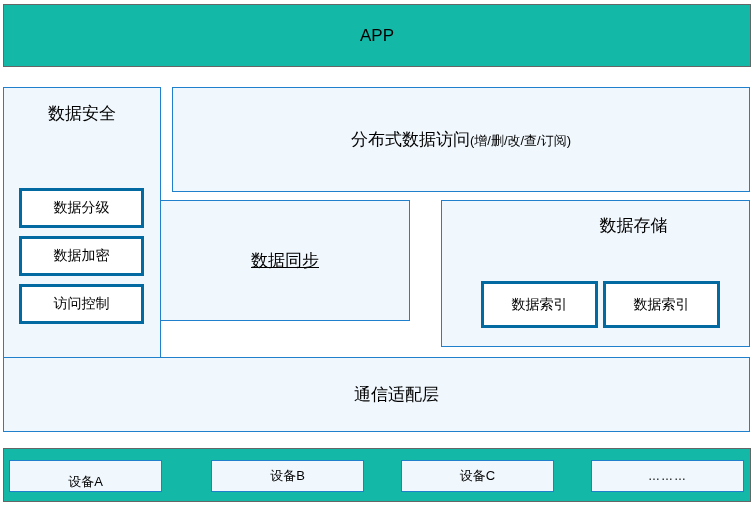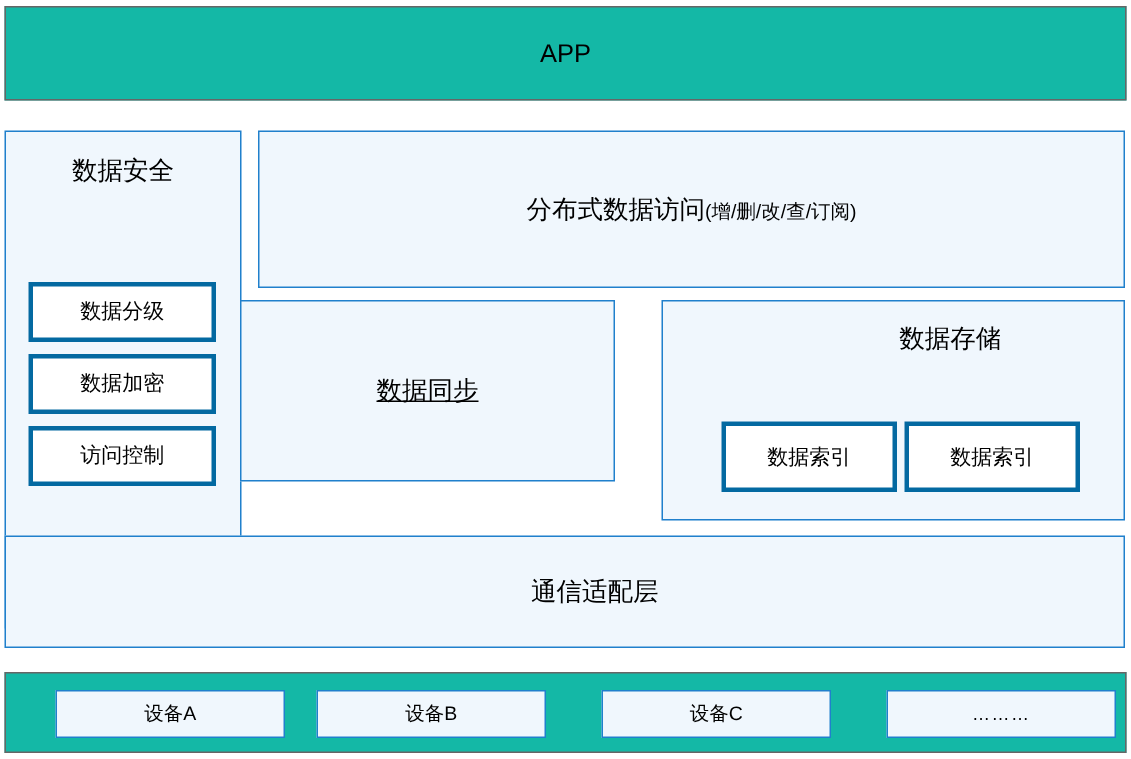--- a/index.html
+++ b/index.html
@@ -164,21 +164,21 @@
     height: 54px;
     display: block;
   }
   .device-chip {
     position: absolute;
     top: 11px;
     width: 153px;
     height: 32px;
     font-size: 13px;
   }
-  #device-chip-0 { left: 33px; }
+  #device-chip-0 { left: 5px; align-items: flex-end; }
   #device-chip-1 { left: 207px; }
   #device-chip-2 { left: 397px; }
   #device-chip-3 { left: 587px; }
   #device-chip-3 .label {
     letter-spacing: 1px;
     font-size: 12px;
   }
 
   .label, .sublabel, .section-title {
     white-space: nowrap;

